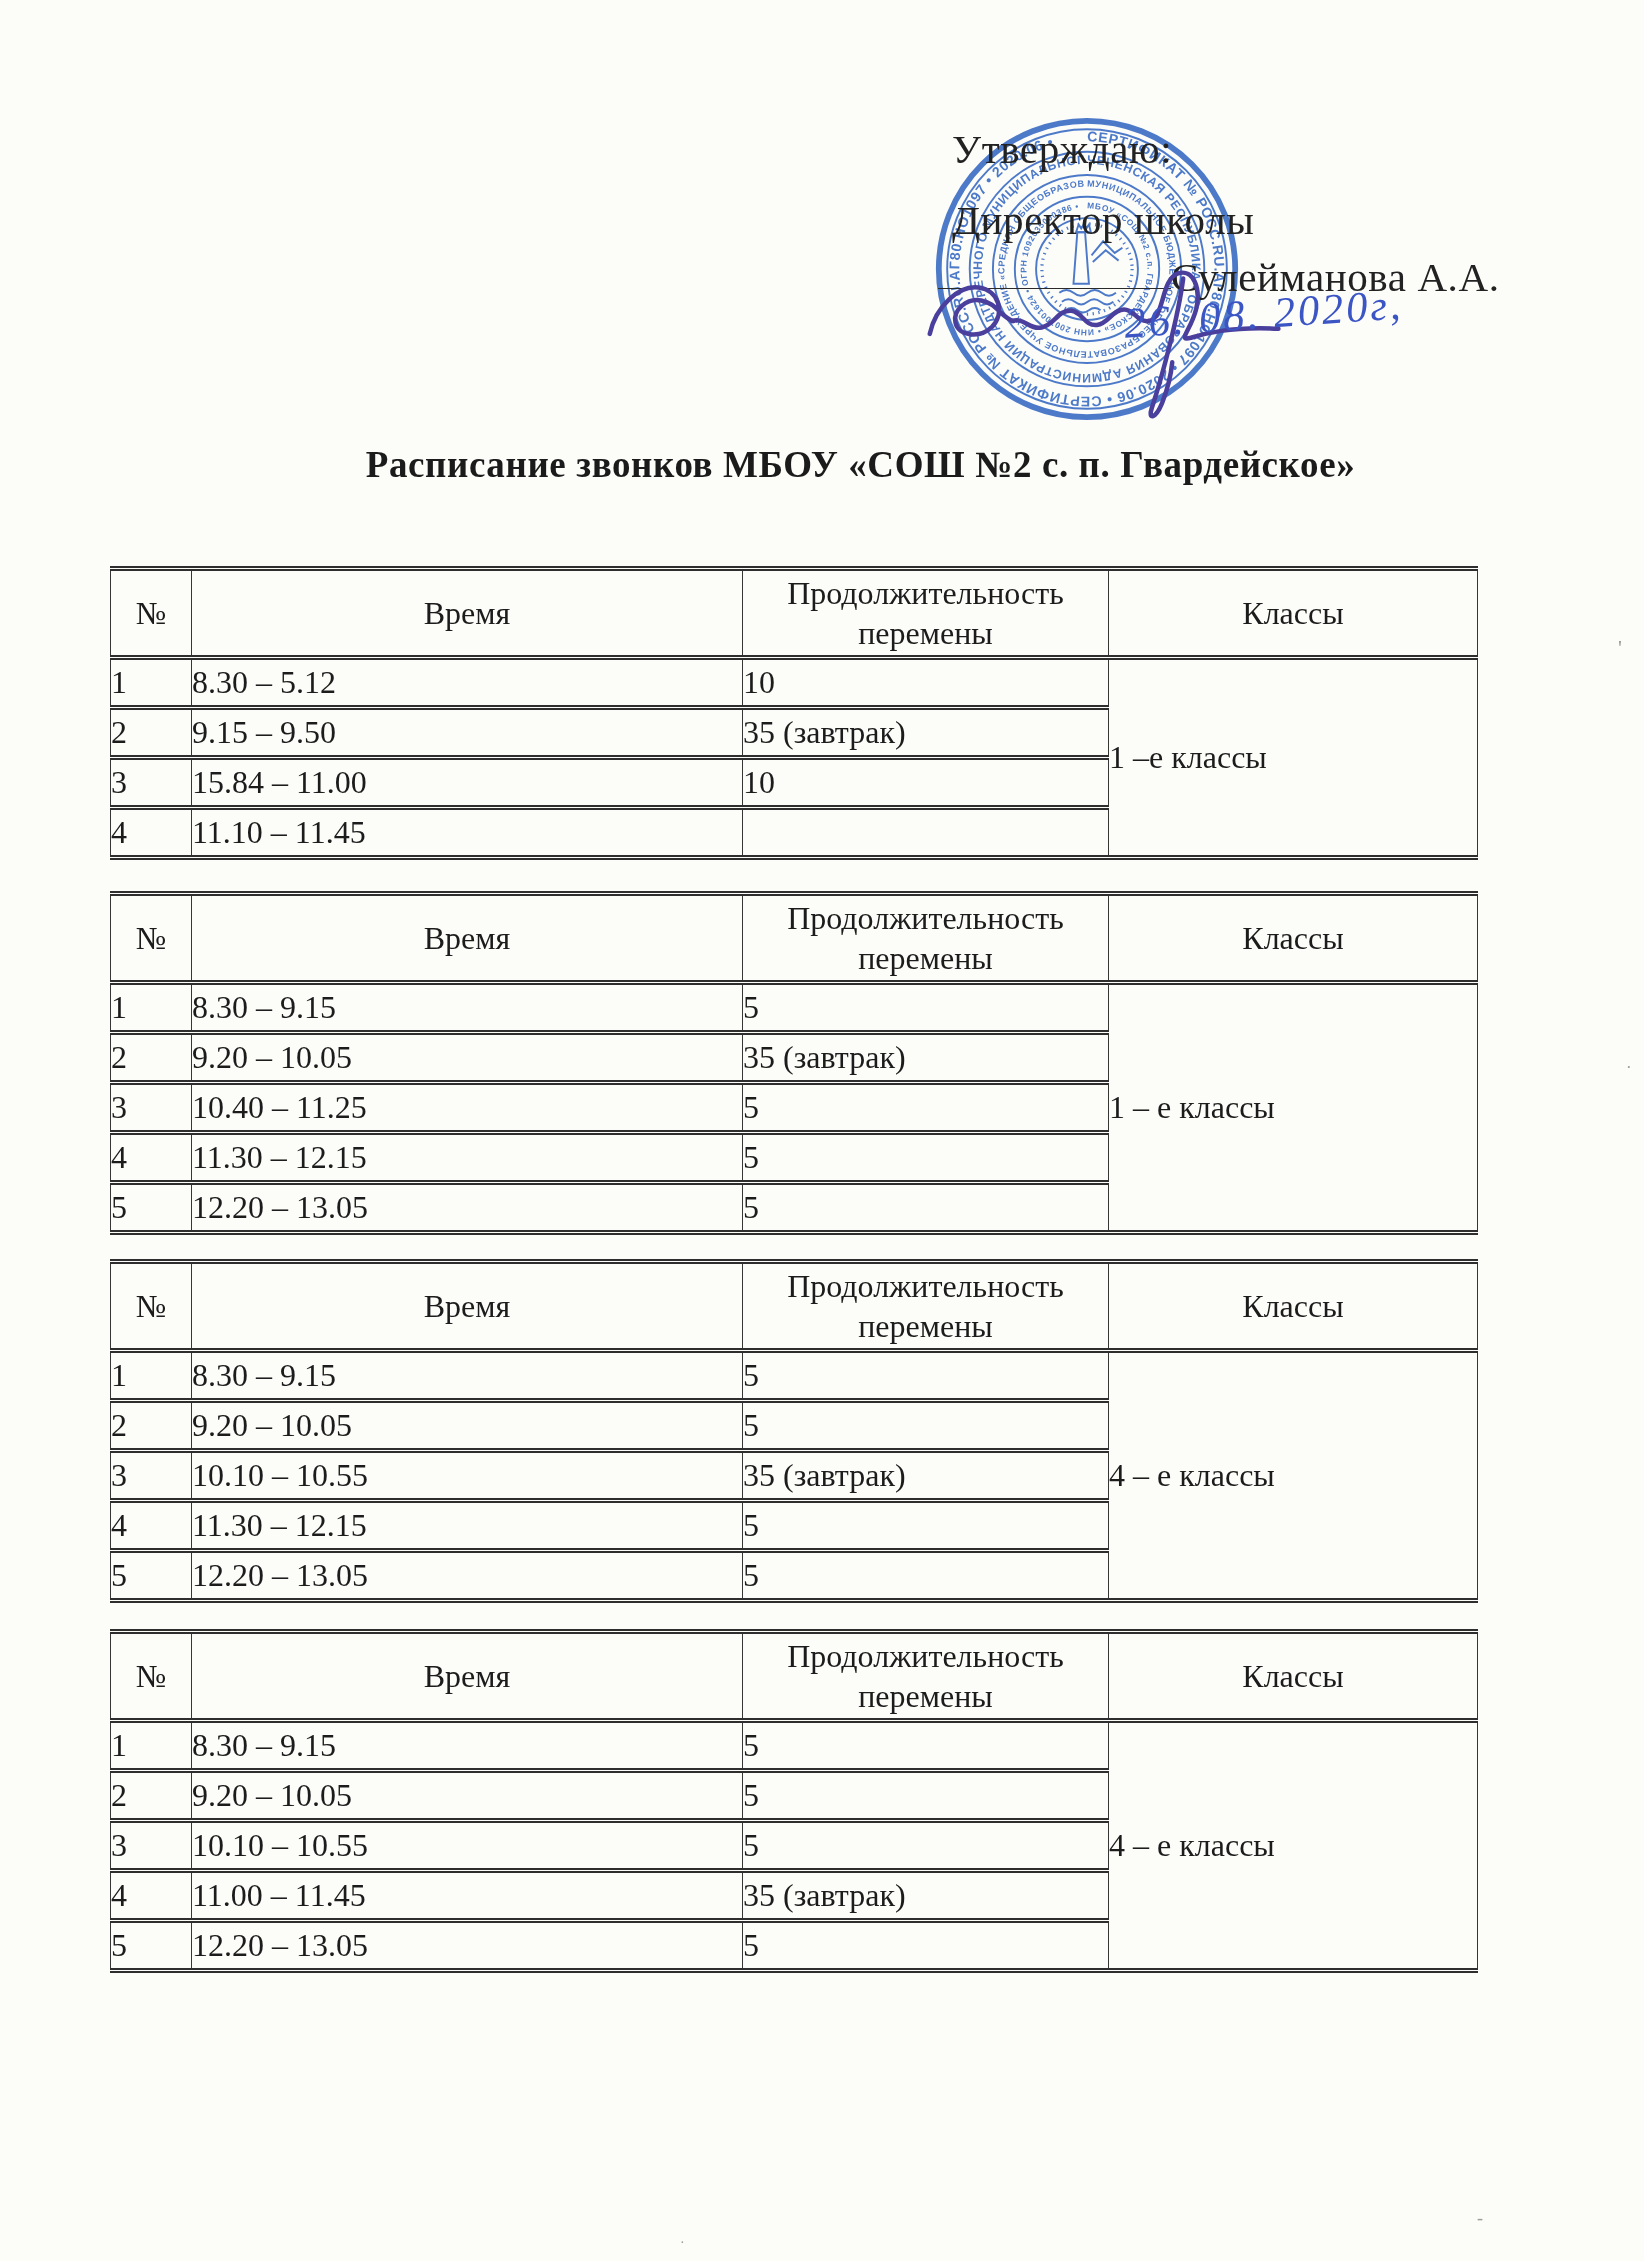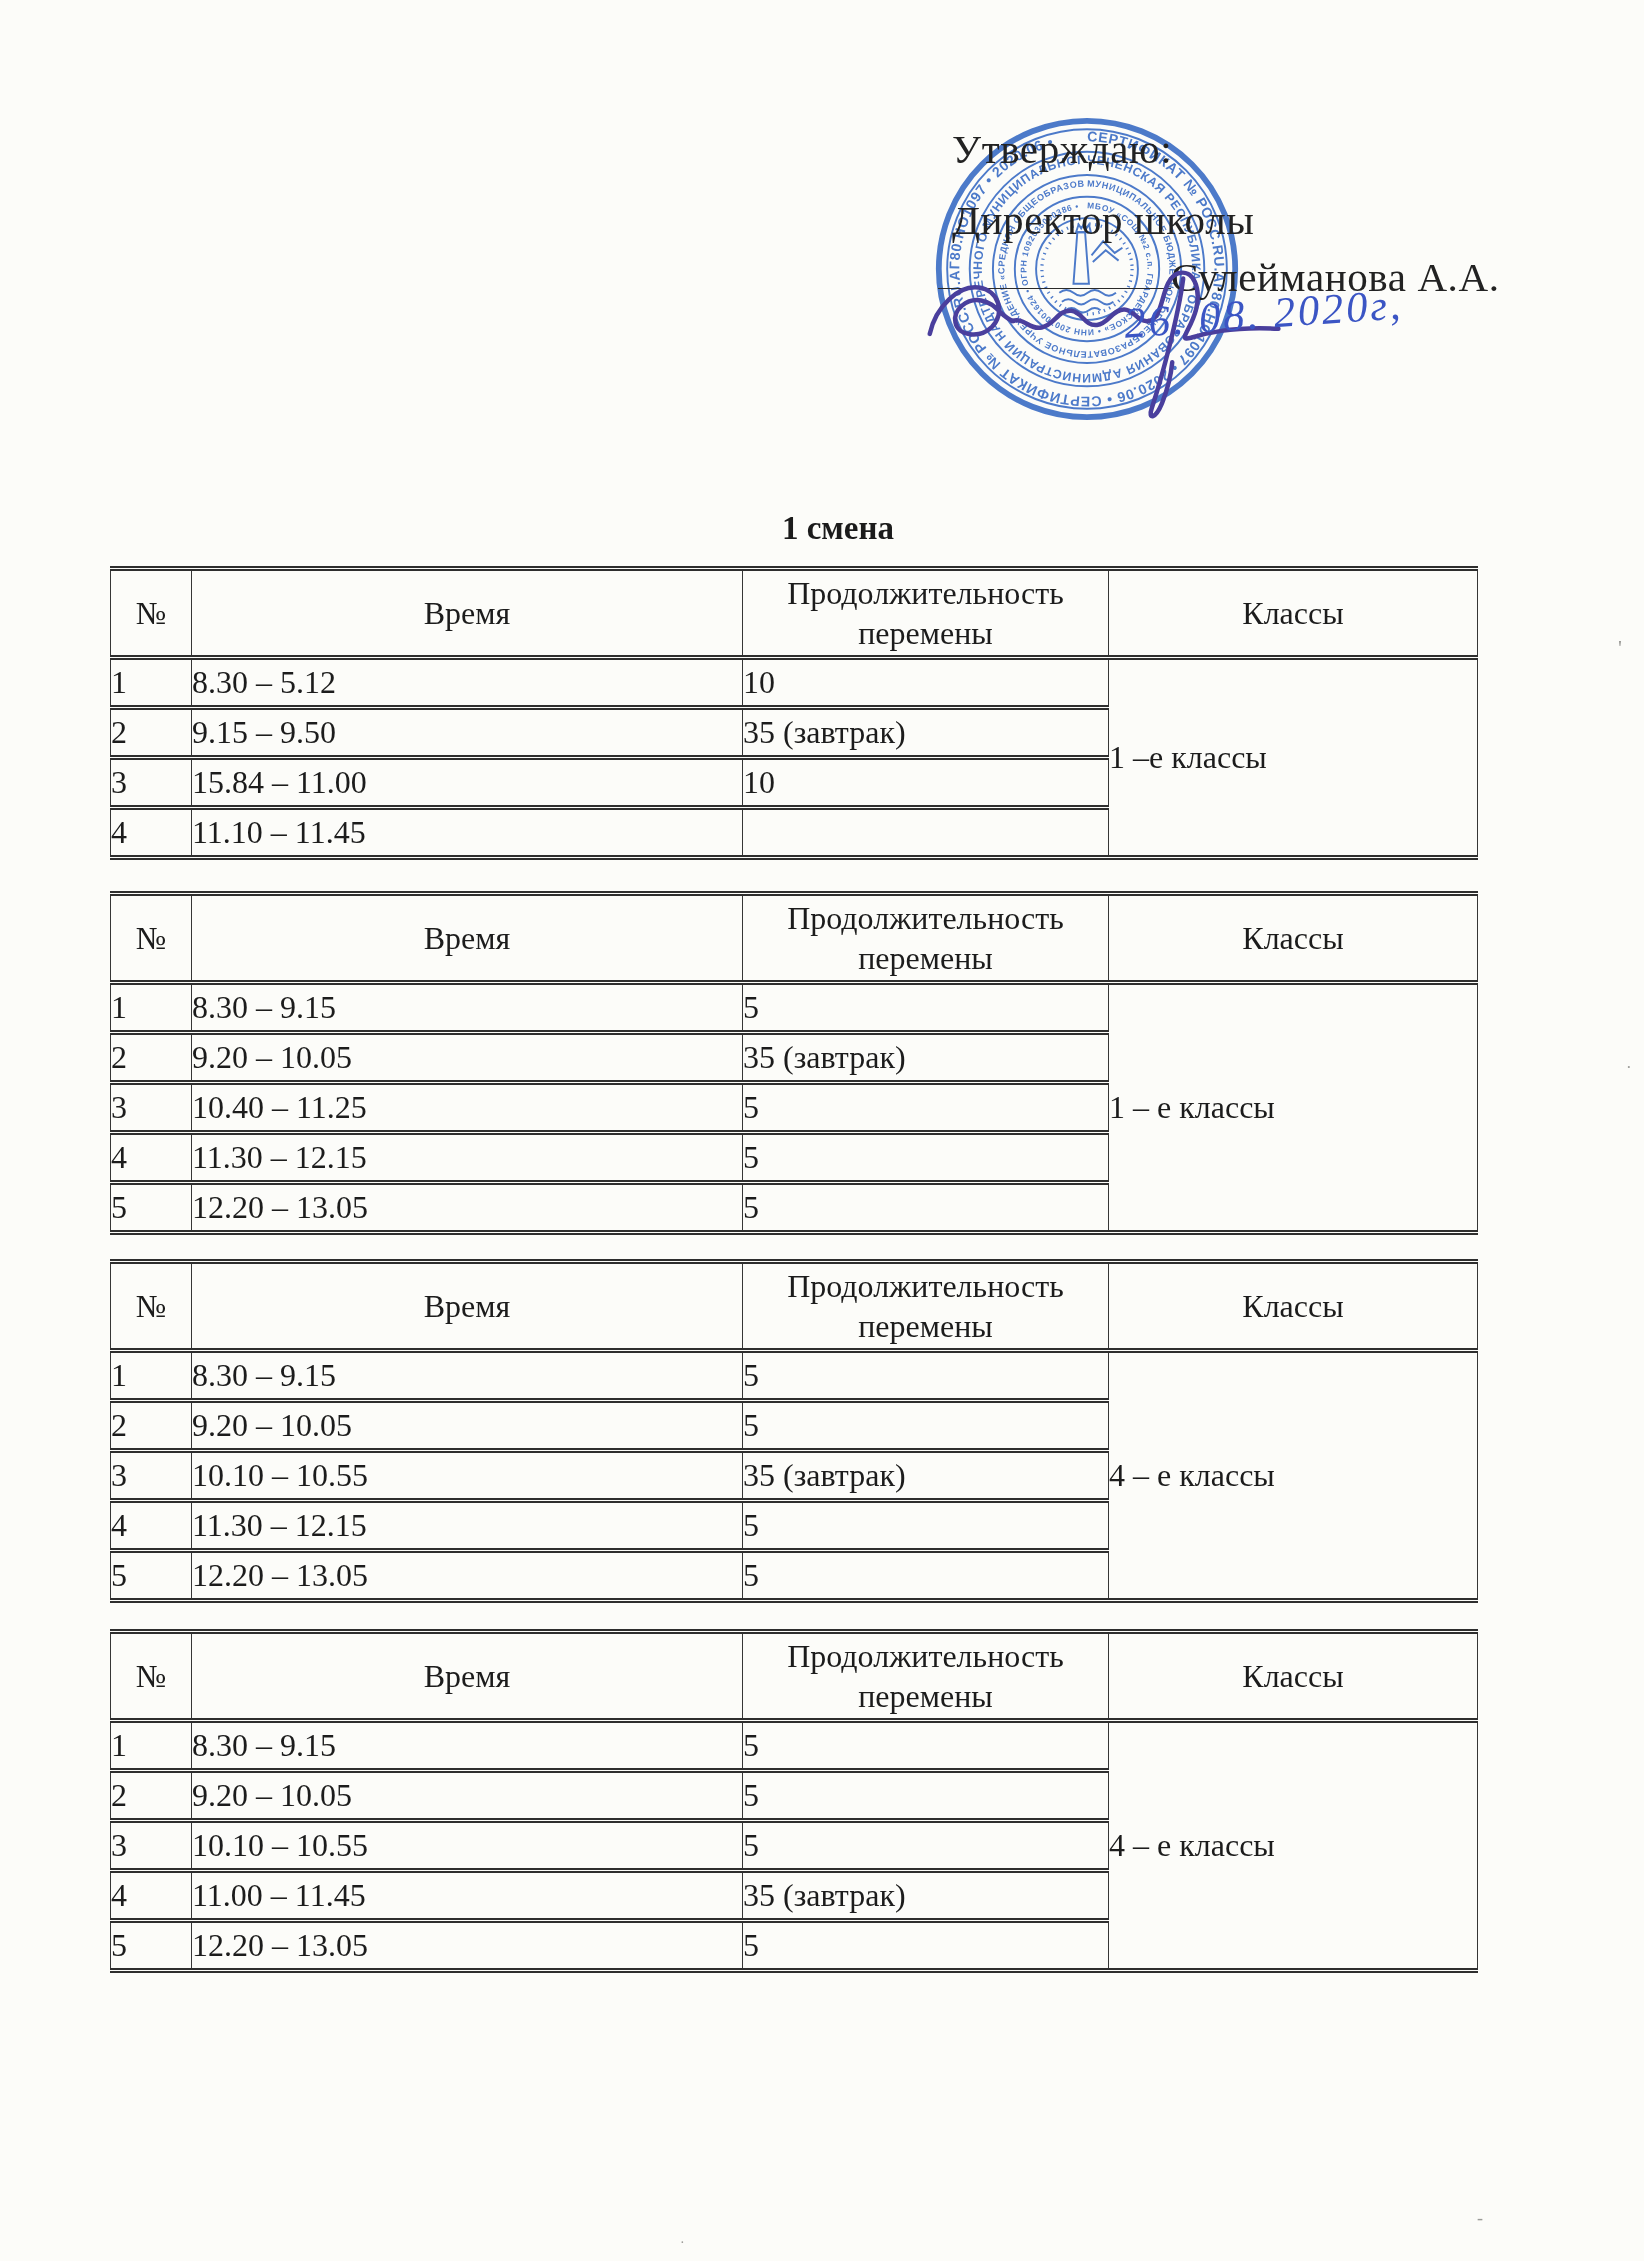--- a/index.html
+++ b/index.html
@@ -173,21 +173,21 @@
     <g stroke="#4a3f9d" fill="none" stroke-width="7" stroke-linecap="round">
       <path d="M 18,118 C 28,74 64,42 94,46 C 126,50 136,86 114,108 C 96,125 62,122 58,100 C 54,80 76,62 98,66 C 122,70 128,92 148,98"></path>
       <path d="M 146,98 C 166,92 172,112 192,108 C 212,104 218,80 238,82 C 256,84 258,106 278,104 C 296,102 302,80 320,80 C 336,80 340,100 358,98"></path>
       <path d="M 358,98 C 384,94 376,34 404,24 C 428,16 440,48 432,80 C 424,112 402,130 424,124 C 444,118 484,106 560,110"></path>
       <path d="M 412,32 C 404,92 380,182 363,234 C 357,252 369,250 379,226 C 387,206 393,182 395,162"></path>
     </g>
   </svg>
 
   <div id="handwritten-date">26. 08. 2020г,</div>
 
-  <div id="doc-subtitle">1 смена</div>
+  <div id="doc-title">Расписание звонков МБОУ «СОШ №2 с. п. Гвардейское»</div>
 
   <table id="table-1" class="sched">
     <colgroup>
         <col class="w-num">
         <col class="w-time">
         <col class="w-dur">
         <col class="w-cls">
       </colgroup>
     <thead>
       <tr>

